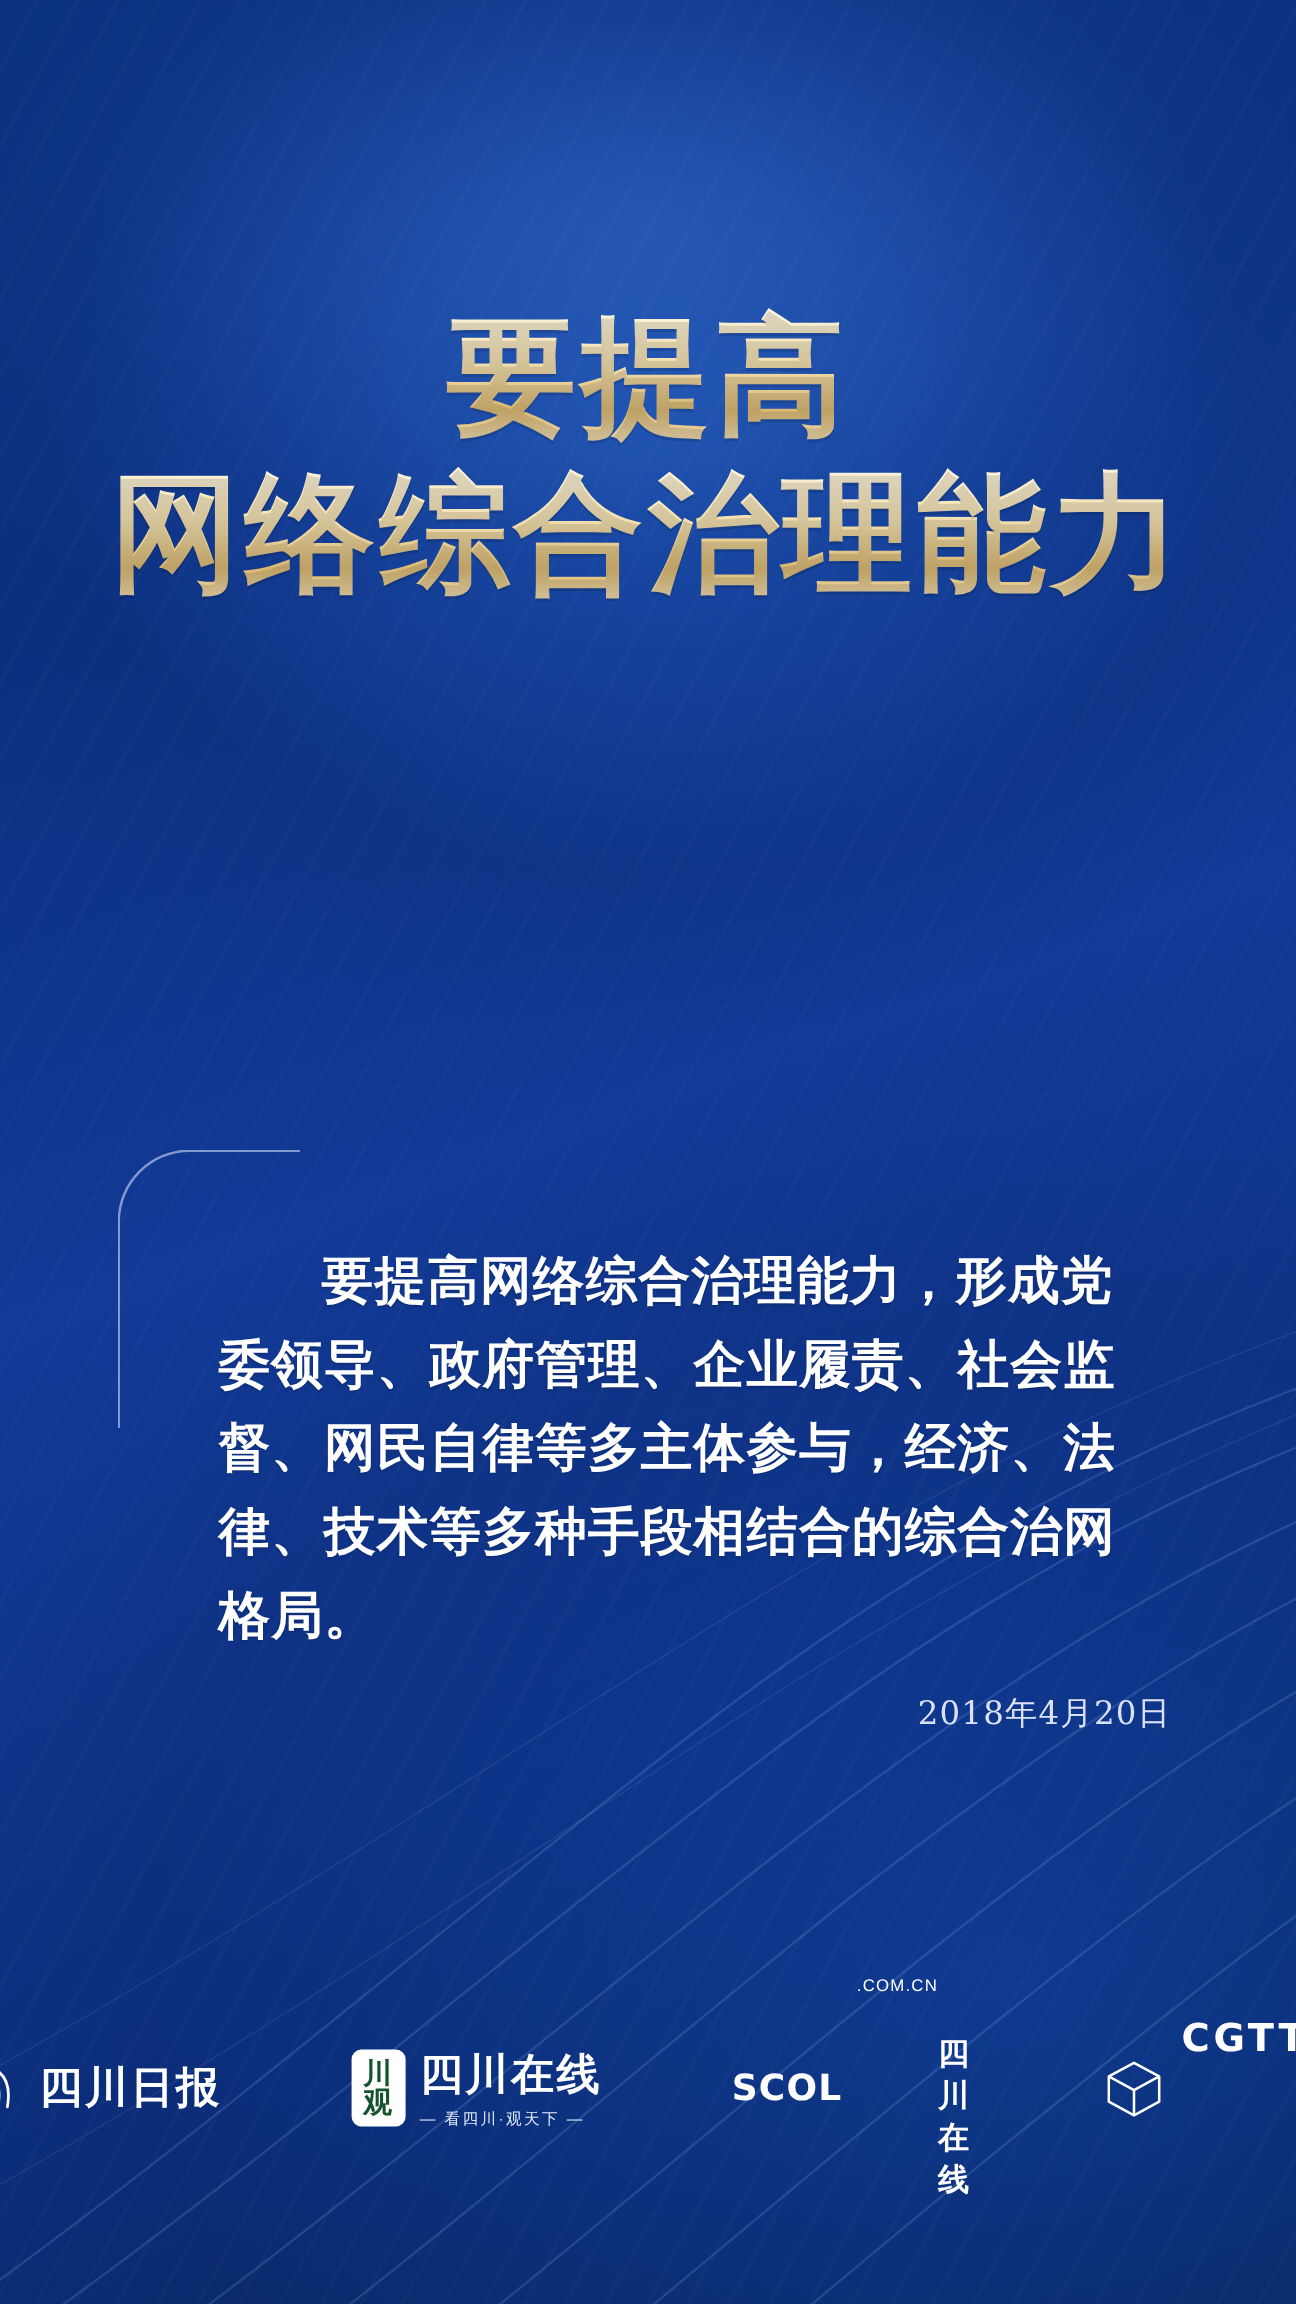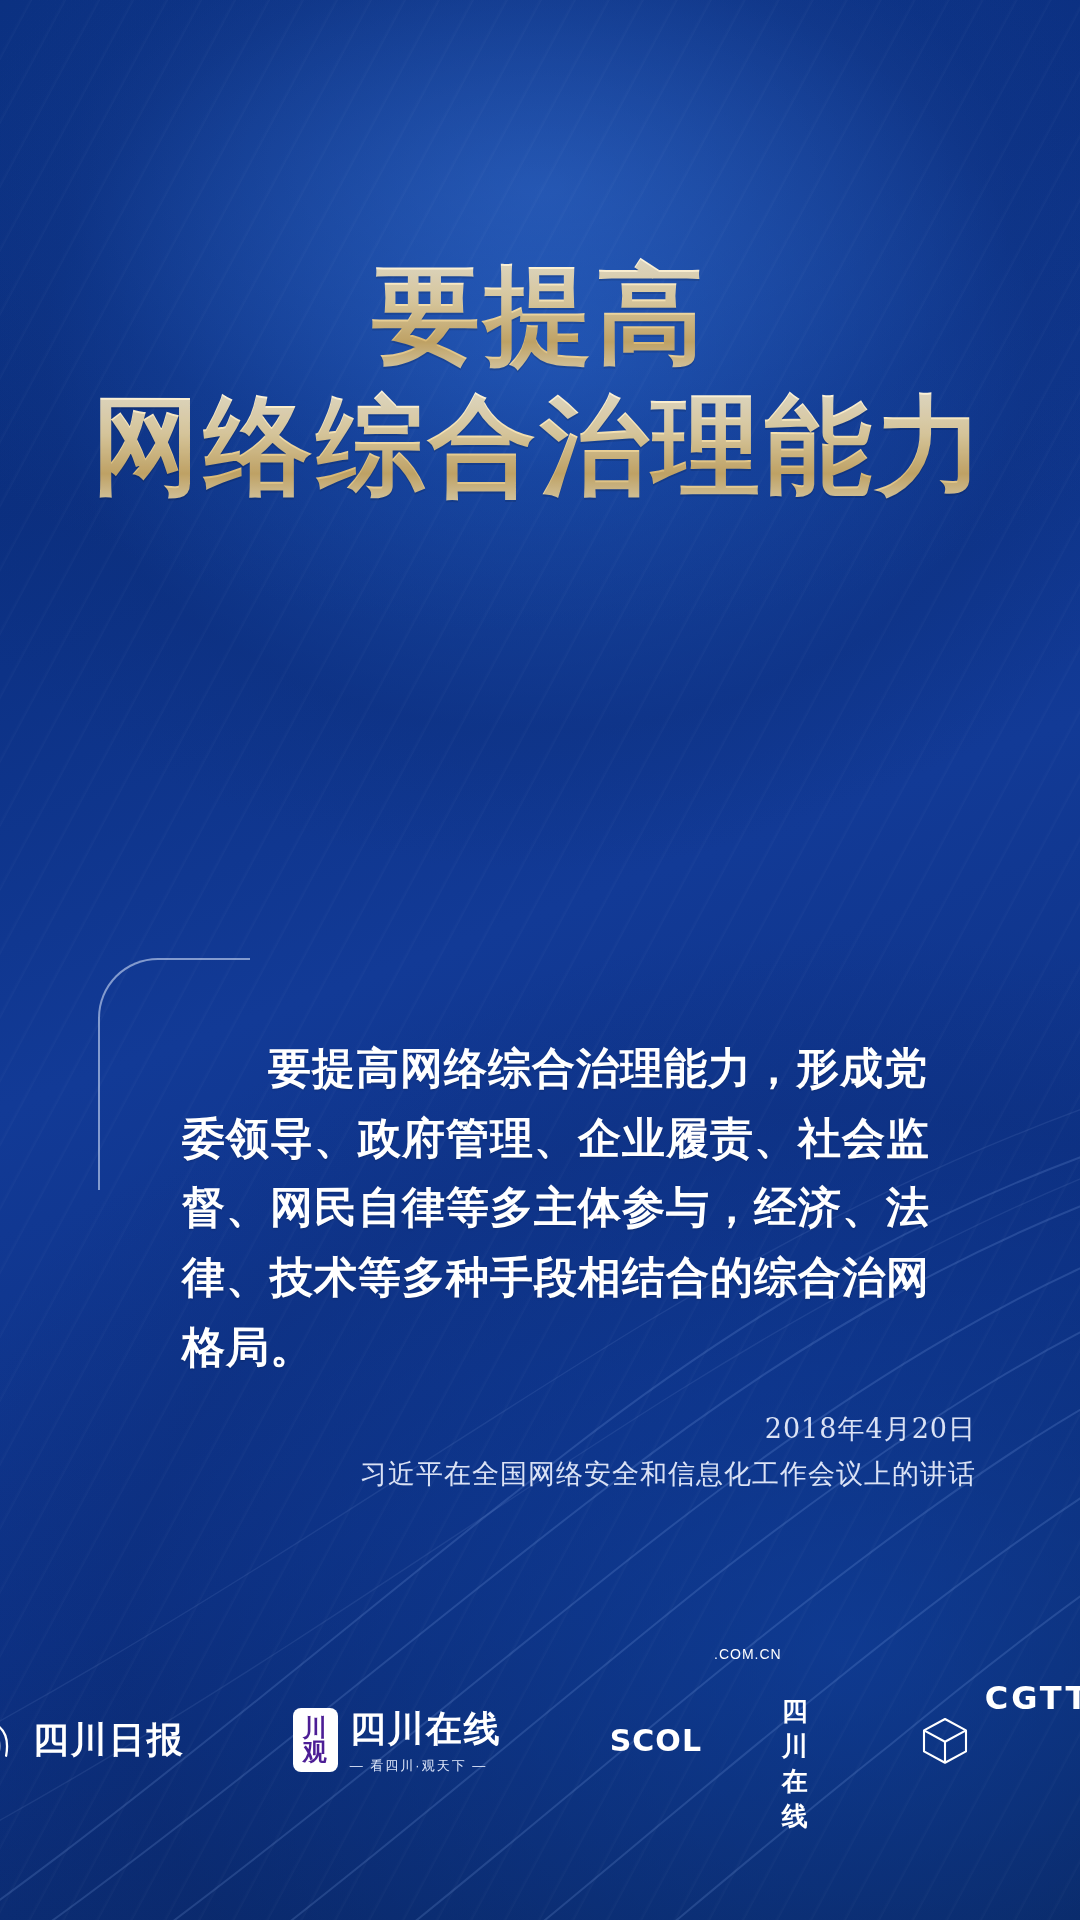--- a/index.html
+++ b/index.html
@@ -180,21 +180,21 @@
   }
 
   .logo-divider {
     width: 2px;
     height: 46px;
     background: rgba(255,255,255,0.35);
   }
 
   .badge {
     background: #ffffff;
-    color: #4c1d95;
+    color: #14532d;
     border-radius: 8px;
     font-family: "DejaVu Serif", "Liberation Serif", serif;
     font-weight: 700;
     font-size: 24px;
     padding: 8px 10px;
     line-height: 1;
     letter-spacing: 1px;
   }
   .scol {
     font-family: "DejaVu Sans", sans-serif;
@@ -263,21 +263,20 @@
     <span class="l2">网络综合治理能力</span>
   </div>
 
   <div class="quote-wrap">
     <div class="corner"></div>
     <p class="quote">要提高网络综合治理能力，形成党委领导、政府管理、企业履责、社会监督、网民自律等多主体参与，经济、法律、技术等多种手段相结合的综合治网格局。</p>
   </div>
 
   <div class="attribution">
     <div>2018年4月20日</div>
-    <div>习近平在全国网络安全和信息化工作会议上的讲话</div>
   </div>
 
   <div class="footer">
 
     <div class="logo">
       <span class="mark">
         <svg viewBox="0 0 64 64" xmlns="http://www.w3.org/2000/svg" aria-hidden="true">
           <g fill="none" stroke="#ffffff" stroke-width="2.6" stroke-linecap="round">
             <path d="M10 14 C26 16, 34 28, 30 50"></path>
             <path d="M19 12 C35 16, 42 28, 38 50"></path>

